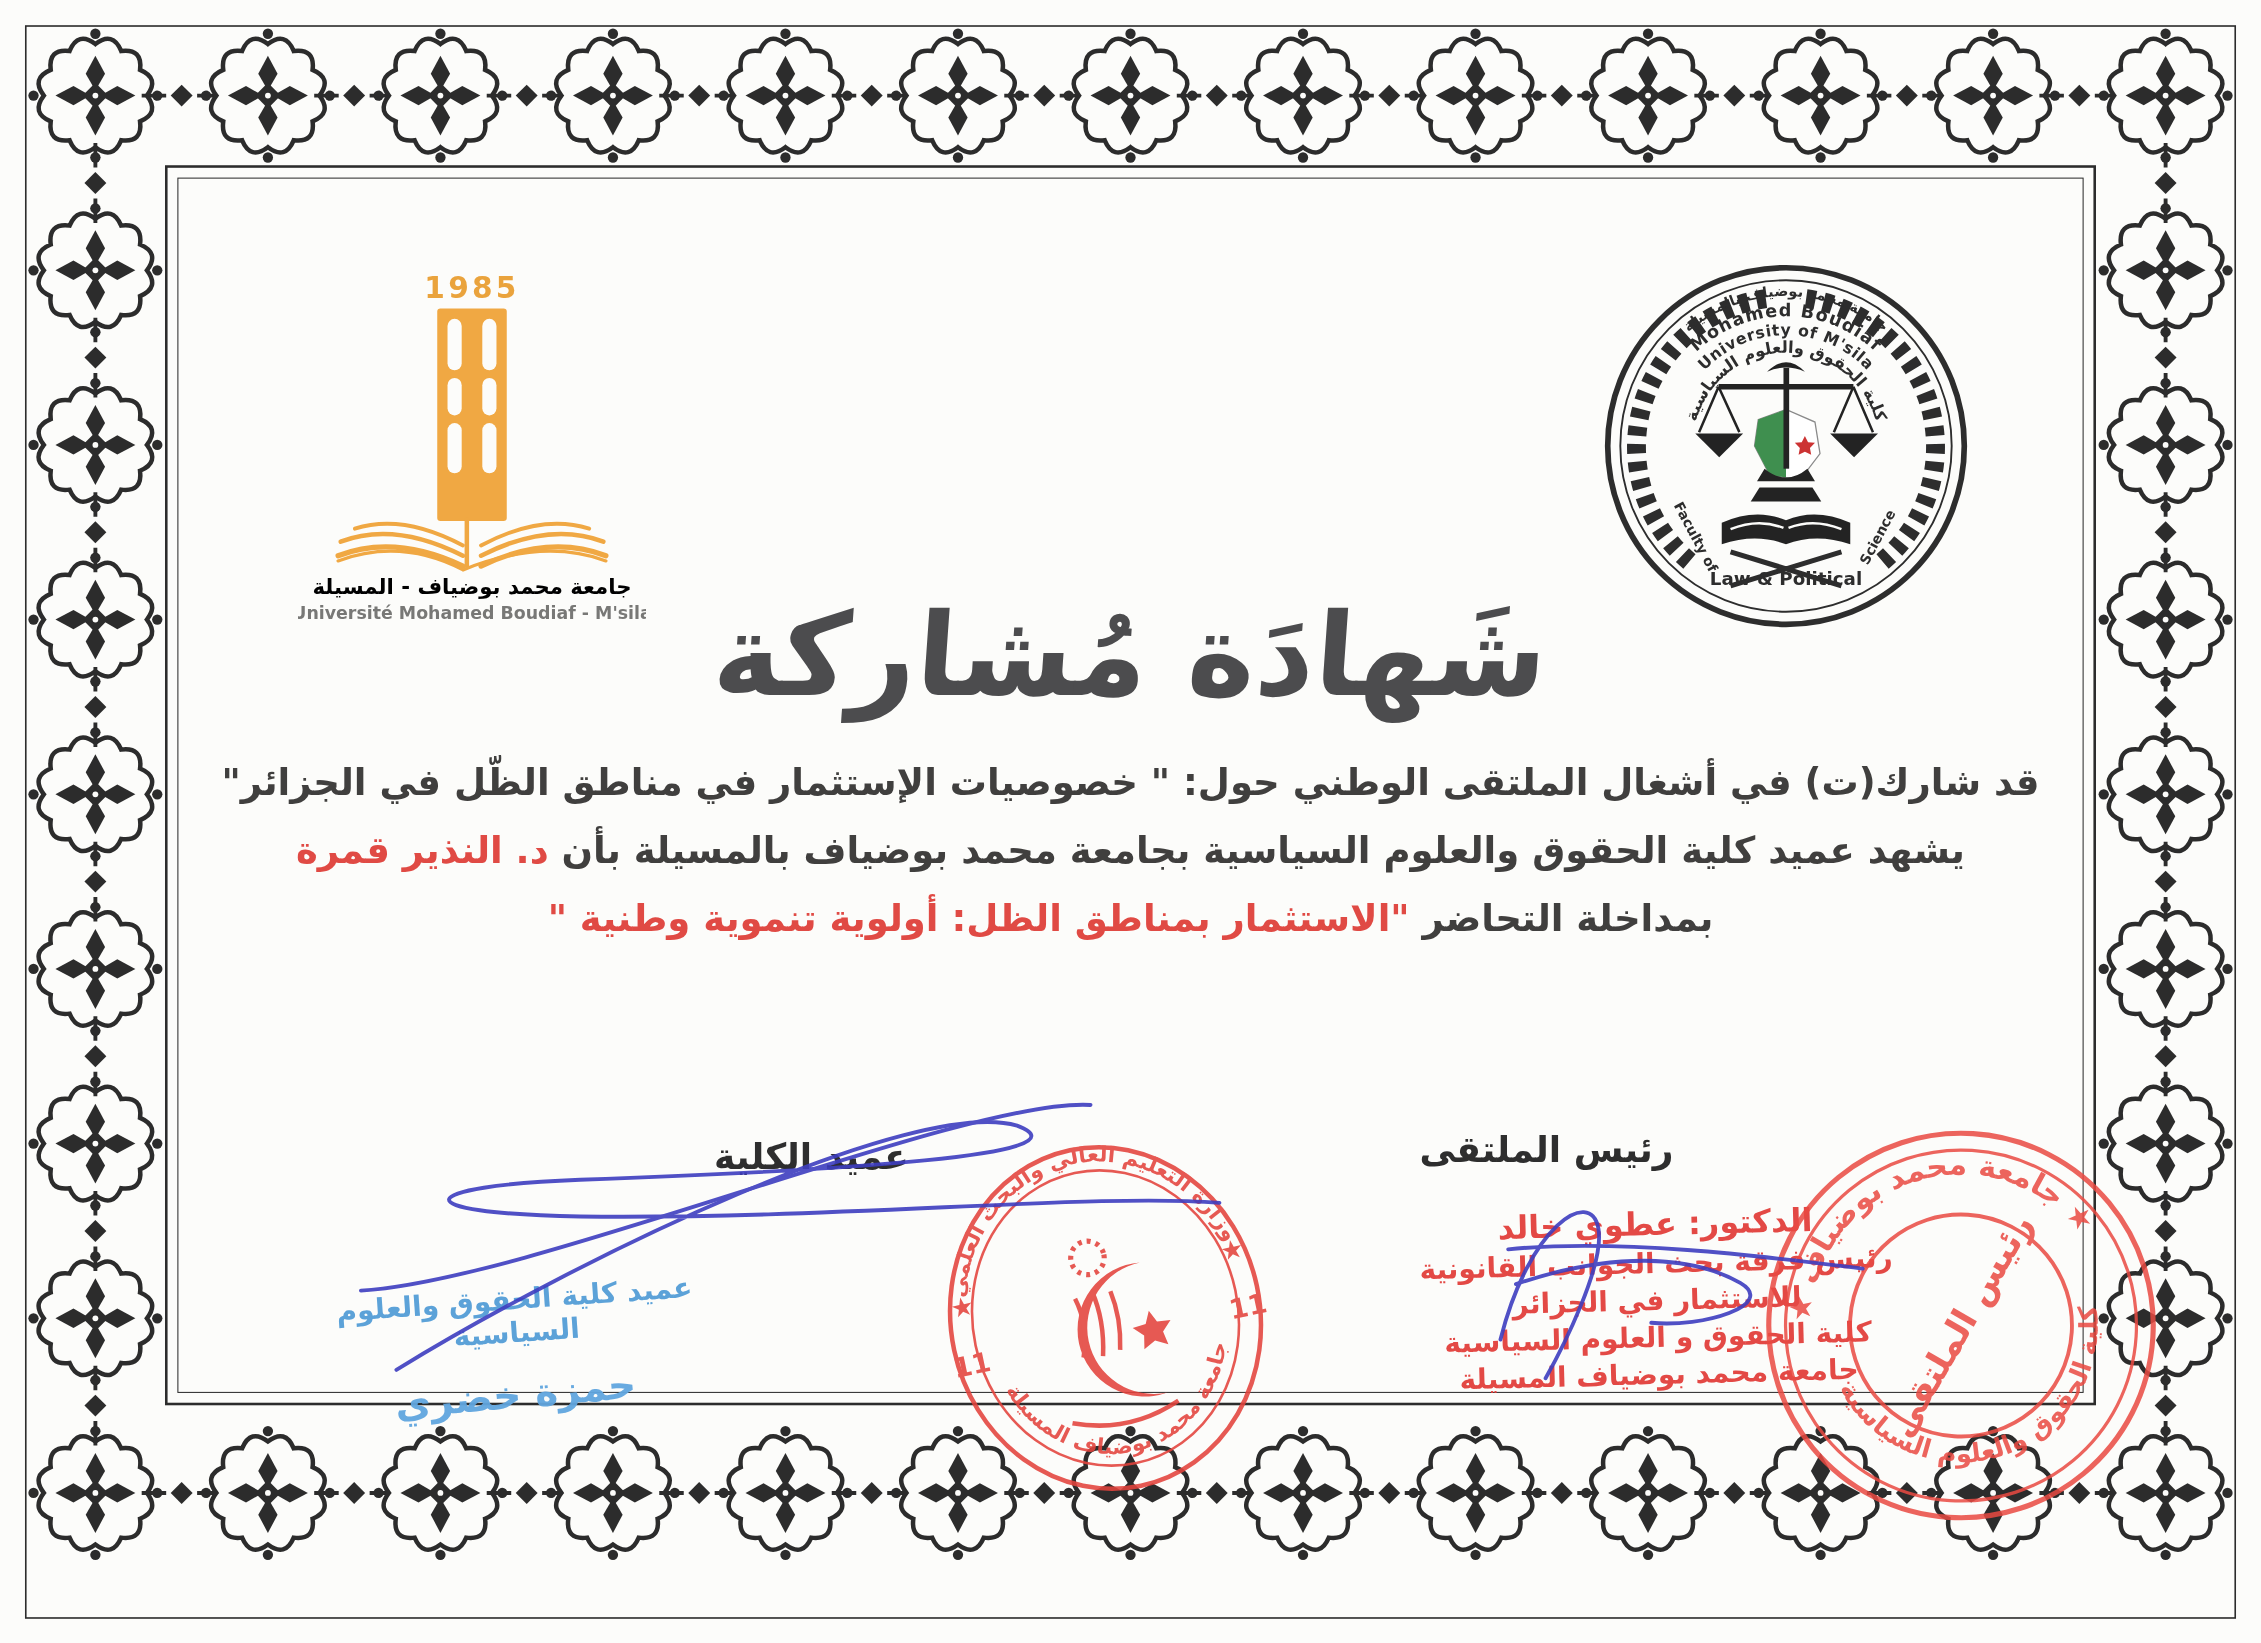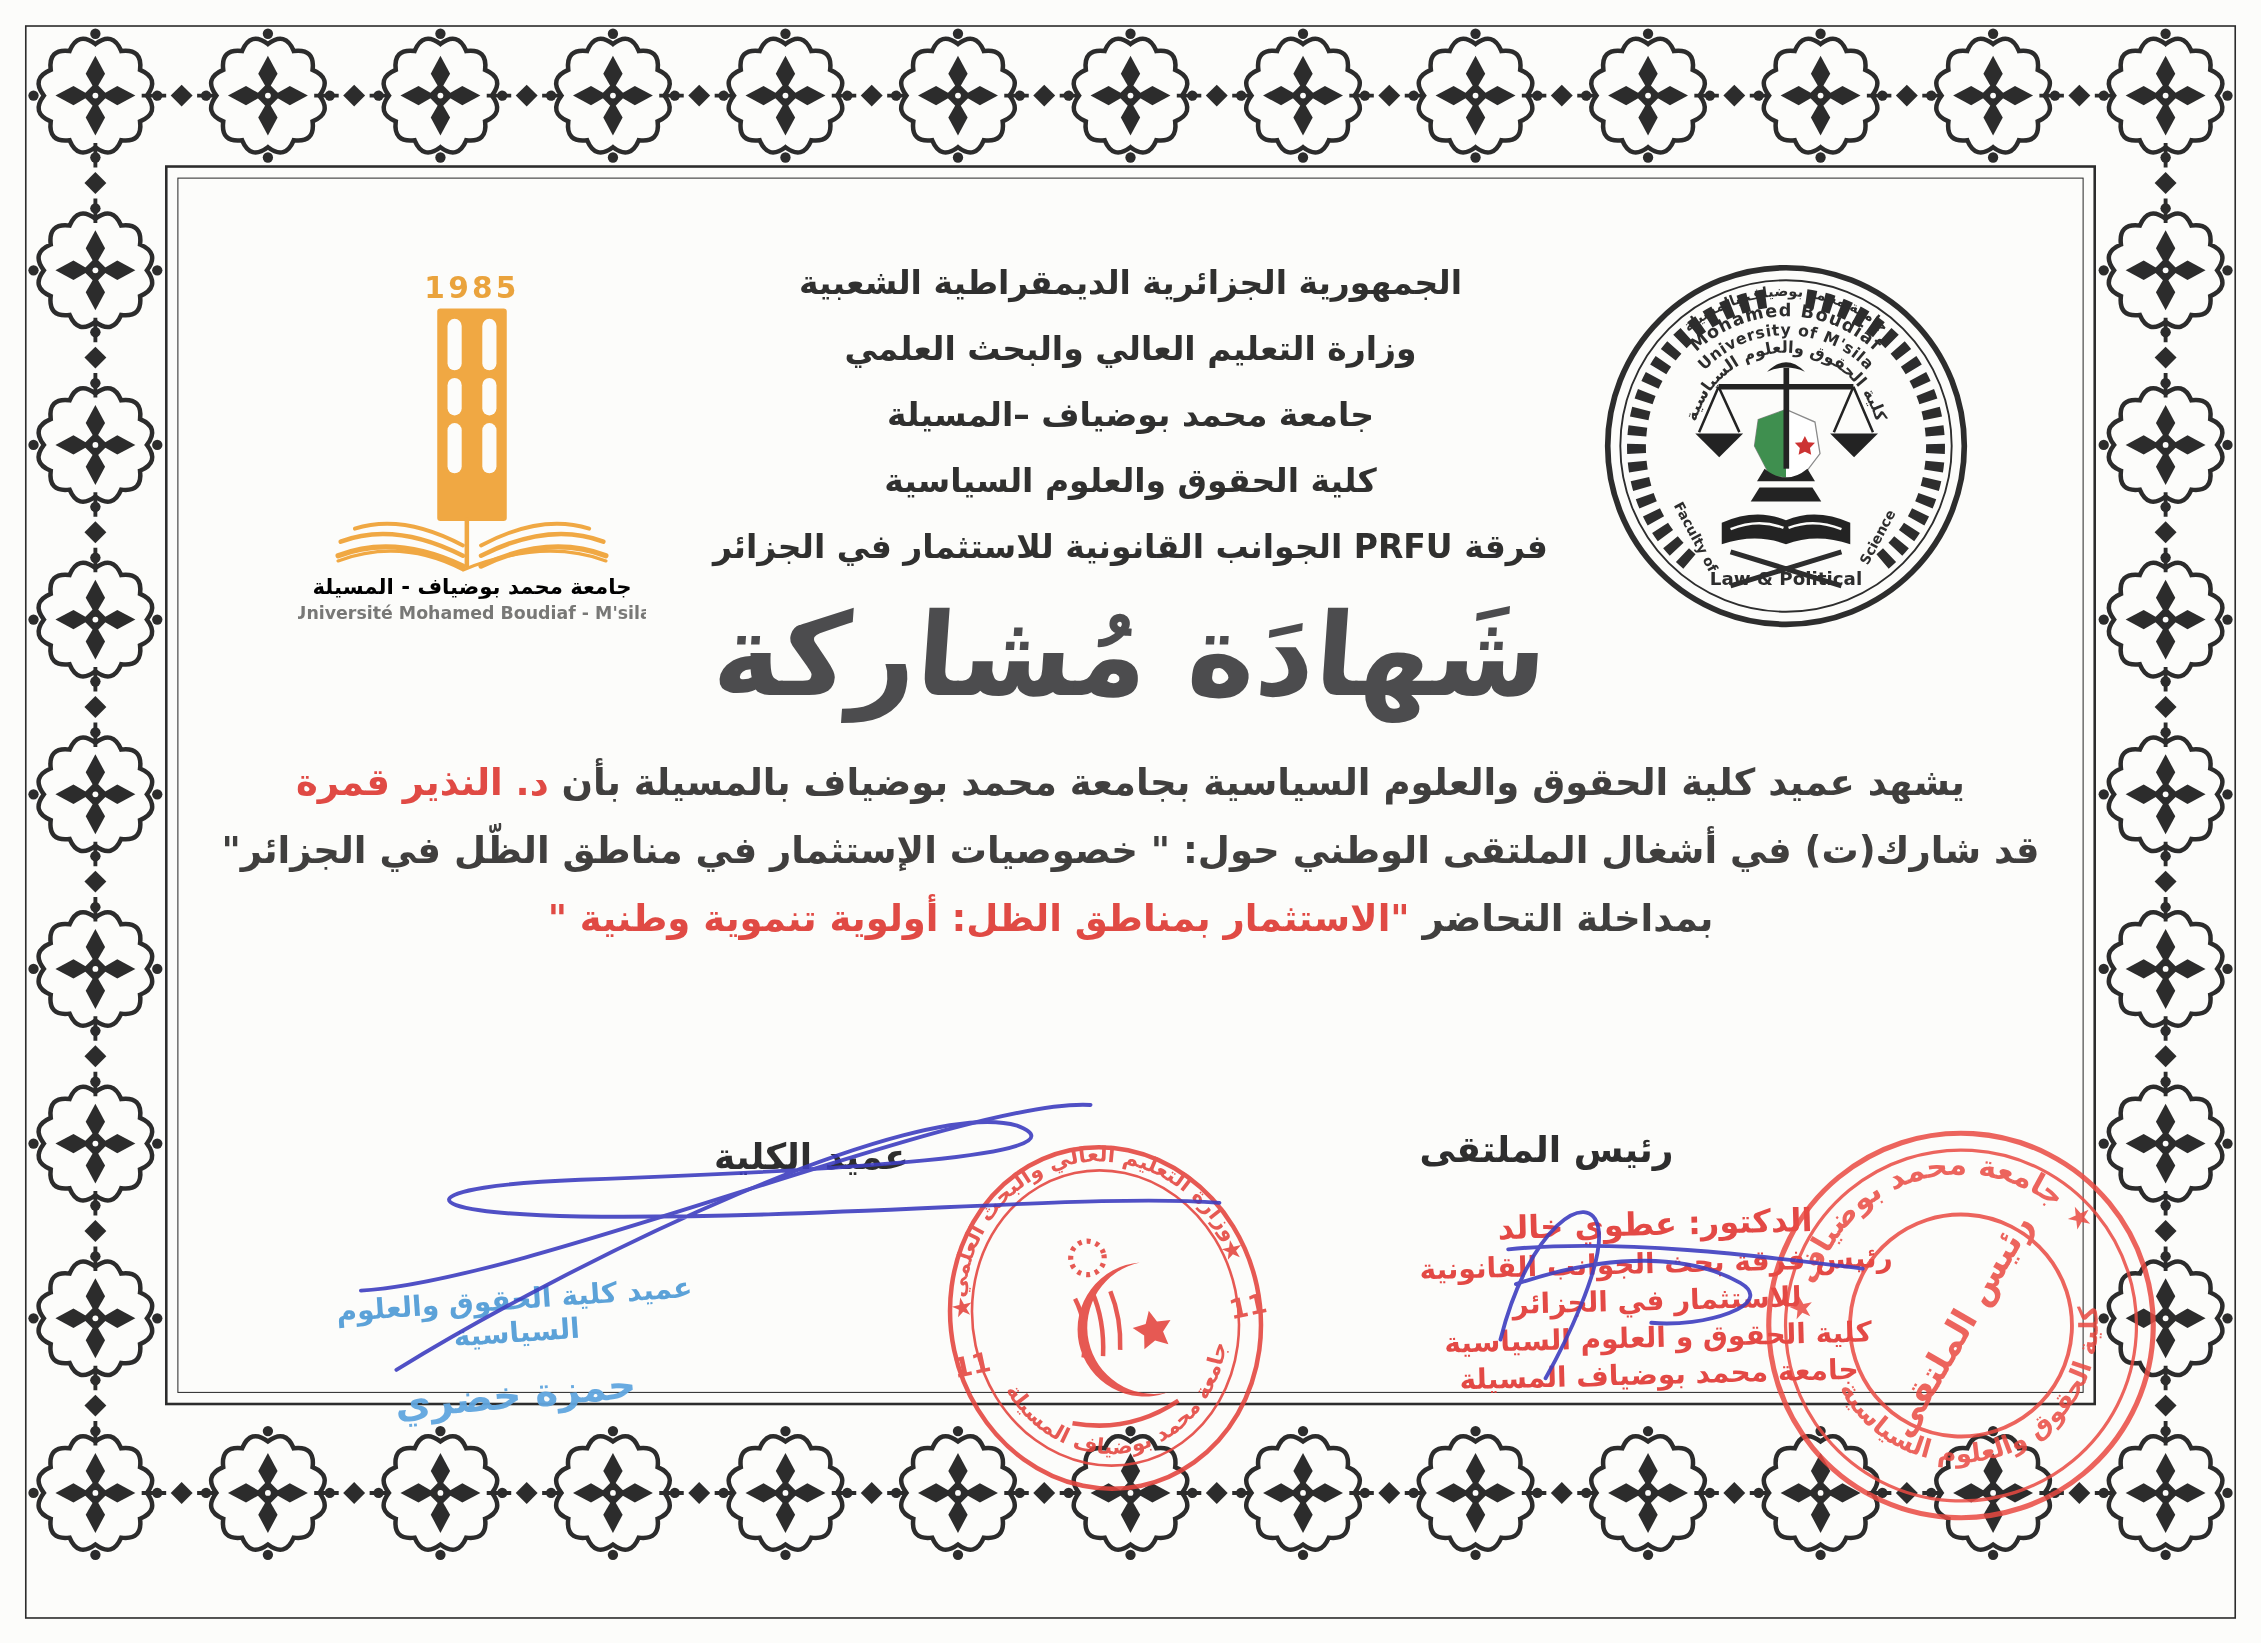--- a/index.html
+++ b/index.html
@@ -139,27 +139,20 @@
         <use href="#conn" transform="translate(3360 1367.5) rotate(90)"></use>
         <use href="#conn" transform="translate(148 1638.5) rotate(90)"></use>
         <use href="#conn" transform="translate(3360 1638.5) rotate(90)"></use>
         <use href="#conn" transform="translate(148 1909.5) rotate(90)"></use>
         <use href="#conn" transform="translate(3360 1909.5) rotate(90)"></use>
         <use href="#conn" transform="translate(148 2180.5) rotate(90)"></use>
         <use href="#conn" transform="translate(3360 2180.5) rotate(90)"></use>
       </g>
   </svg>
 
-  <div class="header">
-    <div class="hline">الجمهورية الجزائرية الديمقراطية الشعبية</div>
-    <div class="hline">وزارة التعليم العالي والبحث العلمي</div>
-    <div class="hline">جامعة محمد بوضياف –المسيلة</div>
-    <div class="hline">كلية الحقوق والعلوم السياسية</div>
-    <div class="hline">فرقة PRFU الجوانب القانونية للاستثمار في الجزائر</div>
-  </div>
 
   <svg class="abs" style="left:298px;top:257px;" width="348" height="367" viewBox="0 0 540 570">
     <text x="270" y="64" font-size="46" font-weight="700" fill="#eaa33c" text-anchor="middle" letter-spacing="5">1985</text>
     <g>
       <rect x="216" y="80" width="108" height="330" rx="5" fill="#f0a843"></rect>
       <rect x="232" y="96" width="22" height="80" rx="11" fill="#fcfcfa"></rect>
       <rect x="286" y="96" width="22" height="80" rx="11" fill="#fcfcfa"></rect>
       <rect x="232" y="188" width="22" height="58" rx="11" fill="#fcfcfa"></rect>
       <rect x="286" y="188" width="22" height="58" rx="11" fill="#fcfcfa"></rect>
       <rect x="232" y="258" width="22" height="78" rx="11" fill="#fcfcfa"></rect>
@@ -225,22 +218,22 @@
       <path d="M 258 366 H 342 L 356 388 H 244 Z" fill="#232323"></path>
       <path d="M 198 422 Q 252 398 300 418 Q 348 398 402 422 L 402 456 Q 348 438 300 456 Q 252 438 198 456 Z" fill="#232323"></path>
       <path d="M 212 432 Q 256 414 296 430 M 388 432 Q 344 414 304 430" stroke="#fcfcfa" stroke-width="4" fill="none"></path>
     </g>
     <text x="300" y="520" font-size="29" font-weight="700" fill="#2d2d2d" text-anchor="middle">Law &amp; Political</text>
   </svg>
 
   <div class="cert-title">شَهادَة مُشاركة</div>
 
   <div class="bodytext">
+    <div class="bline">قد شارك(ت) في أشغال الملتقى الوطني حول: " خصوصيات الإستثمار في مناطق الظّل في الجزائر"</div>
     <div class="bline"><span>يشهد عميد كلية الحقوق والعلوم السياسية بجامعة محمد بوضياف بالمسيلة بأن </span><span class="red">د. النذير قمرة</span></div>
-    <div class="bline">قد شارك(ت) في أشغال الملتقى الوطني حول: " خصوصيات الإستثمار في مناطق الظّل في الجزائر"</div>
     <div class="bline"><span>بمداخلة التحاضر </span><span class="red">"الاستثمار بمناطق الظل: أولوية تنموية وطنية "</span></div>
   </div>
 
   <div class="dean-title">عميد الكلية</div>
   <div class="blue-stamp-l1">عميد كلية الحقوق والعلوم السياسية</div>
   <div class="blue-stamp-name">حمزة خضري</div>
 
   <svg class="abs" style="left:925px;top:1133px;" width="361" height="370" viewBox="0 0 560 574" opacity="0.88">
     <defs>
       <path id="mStampTop" d="M 62 287 A 218 244 0 0 1 498 287" fill="none"></path>

